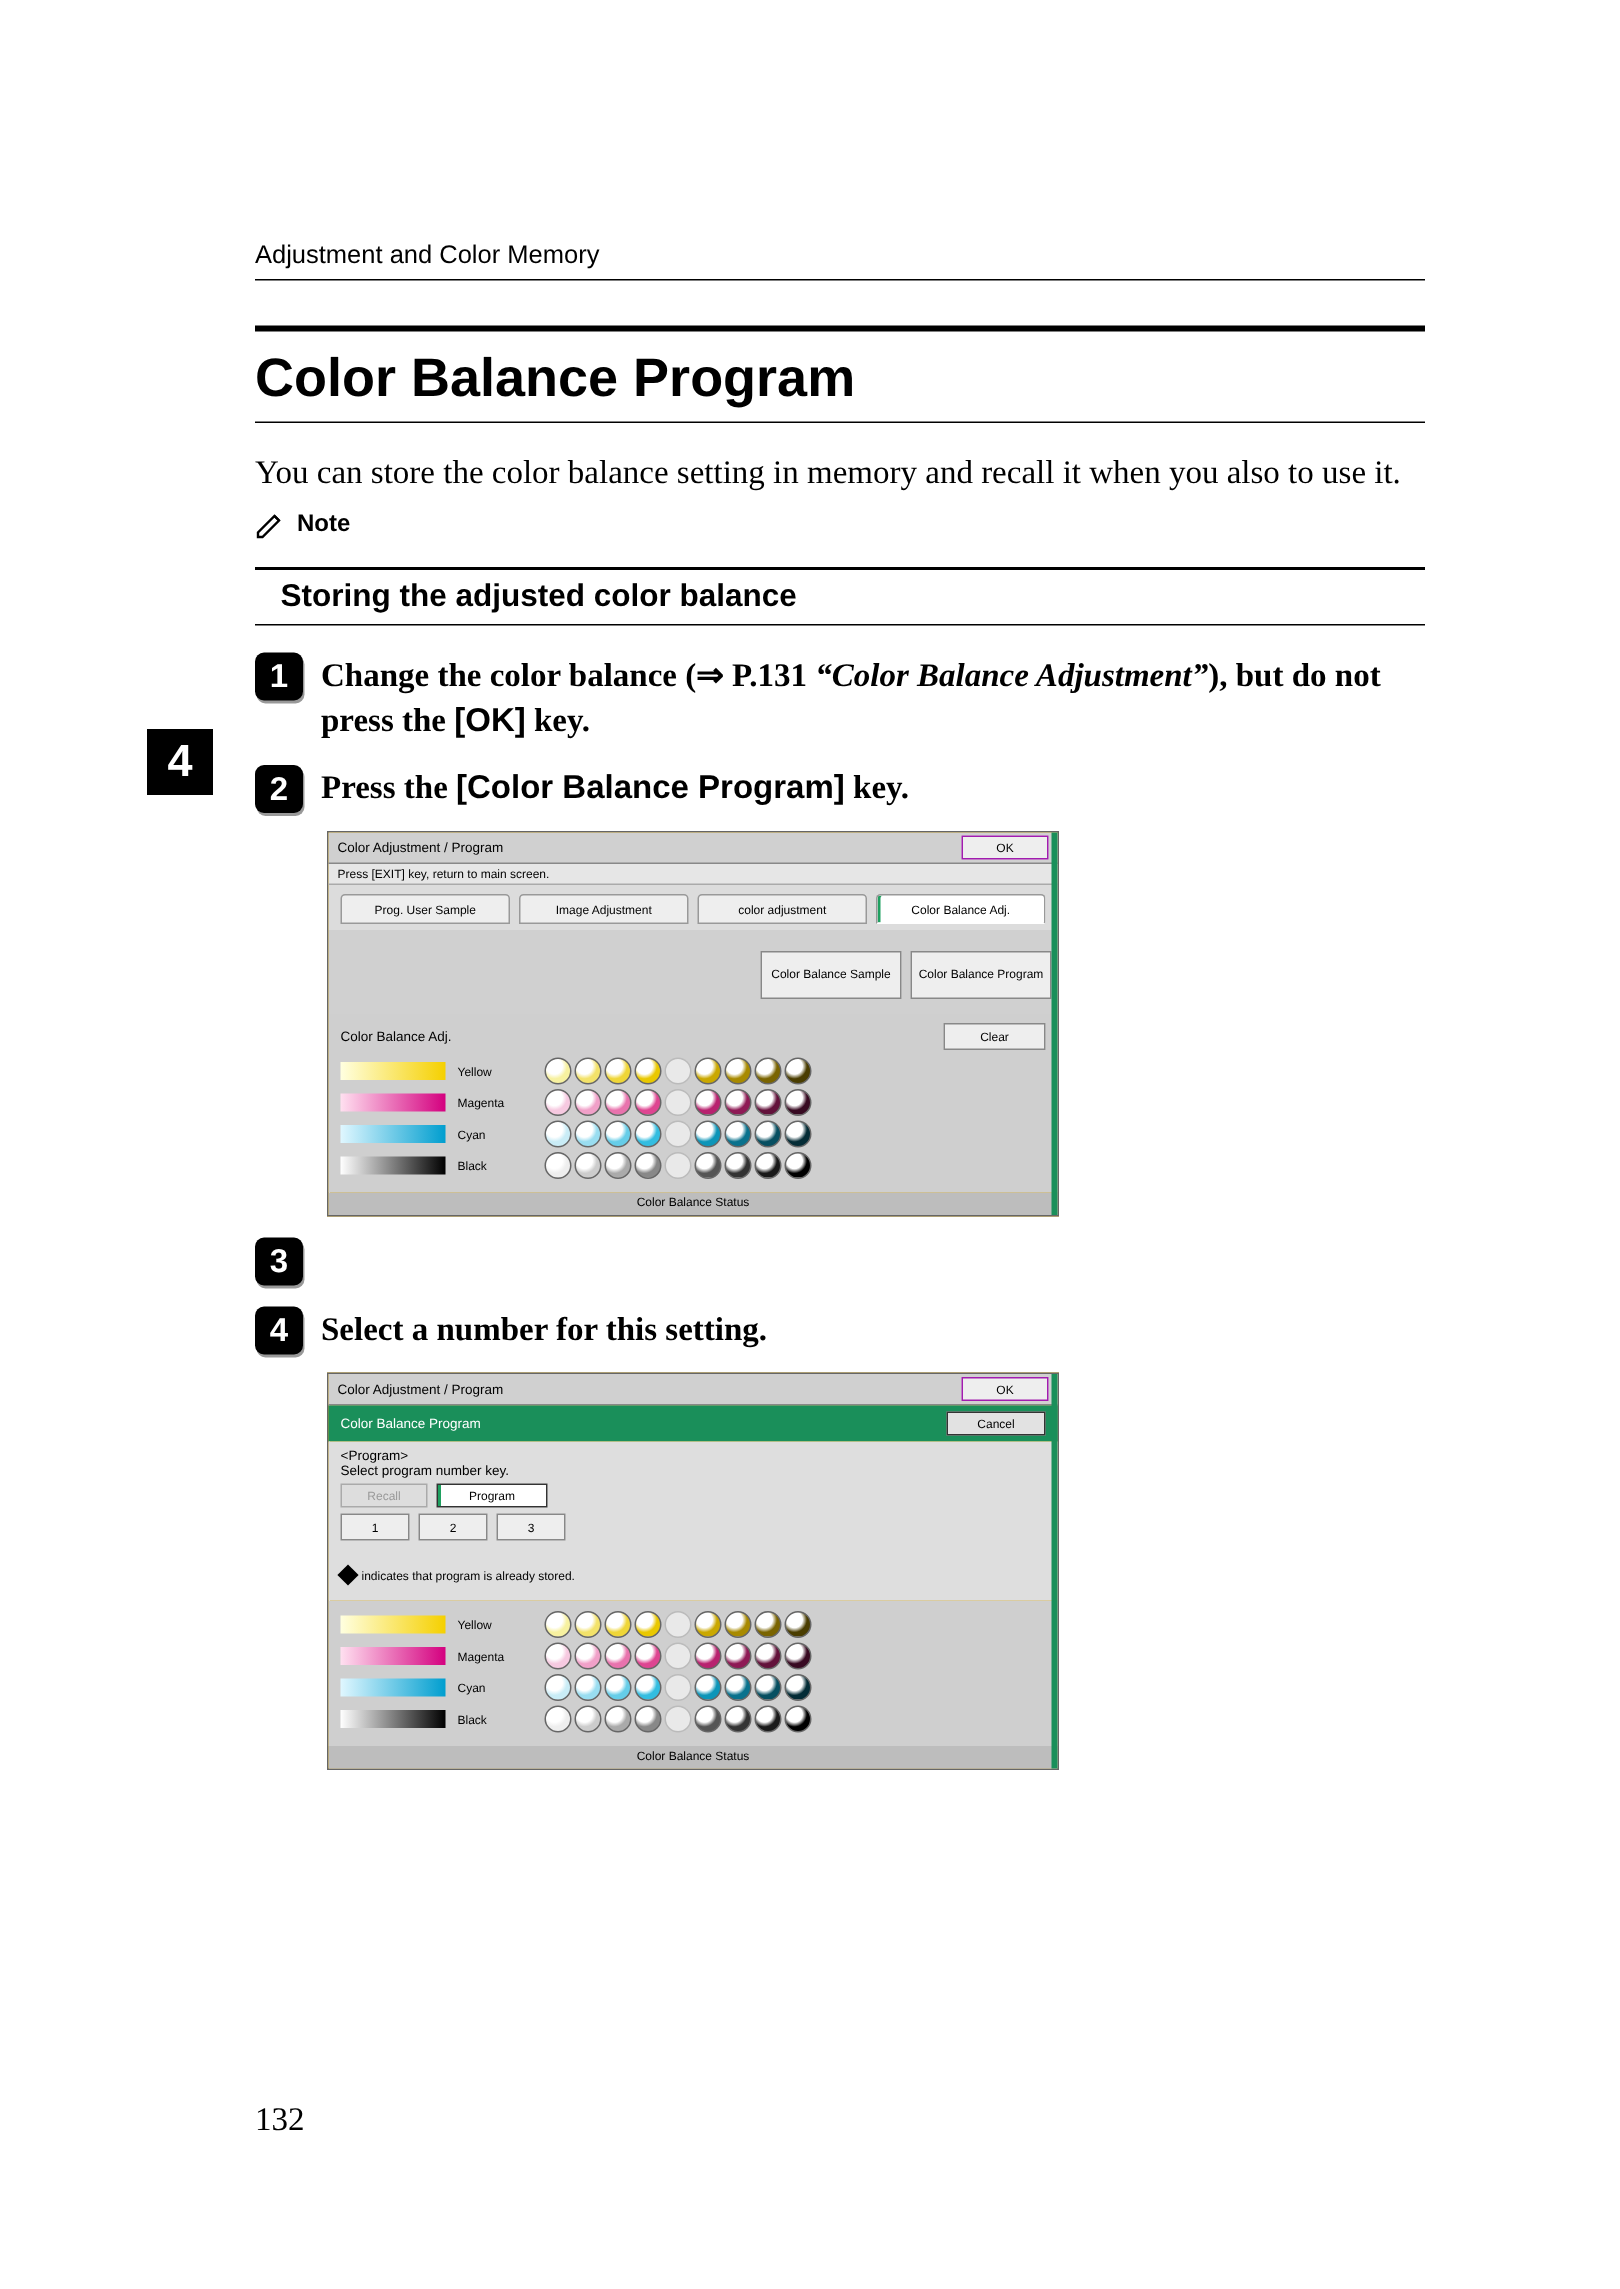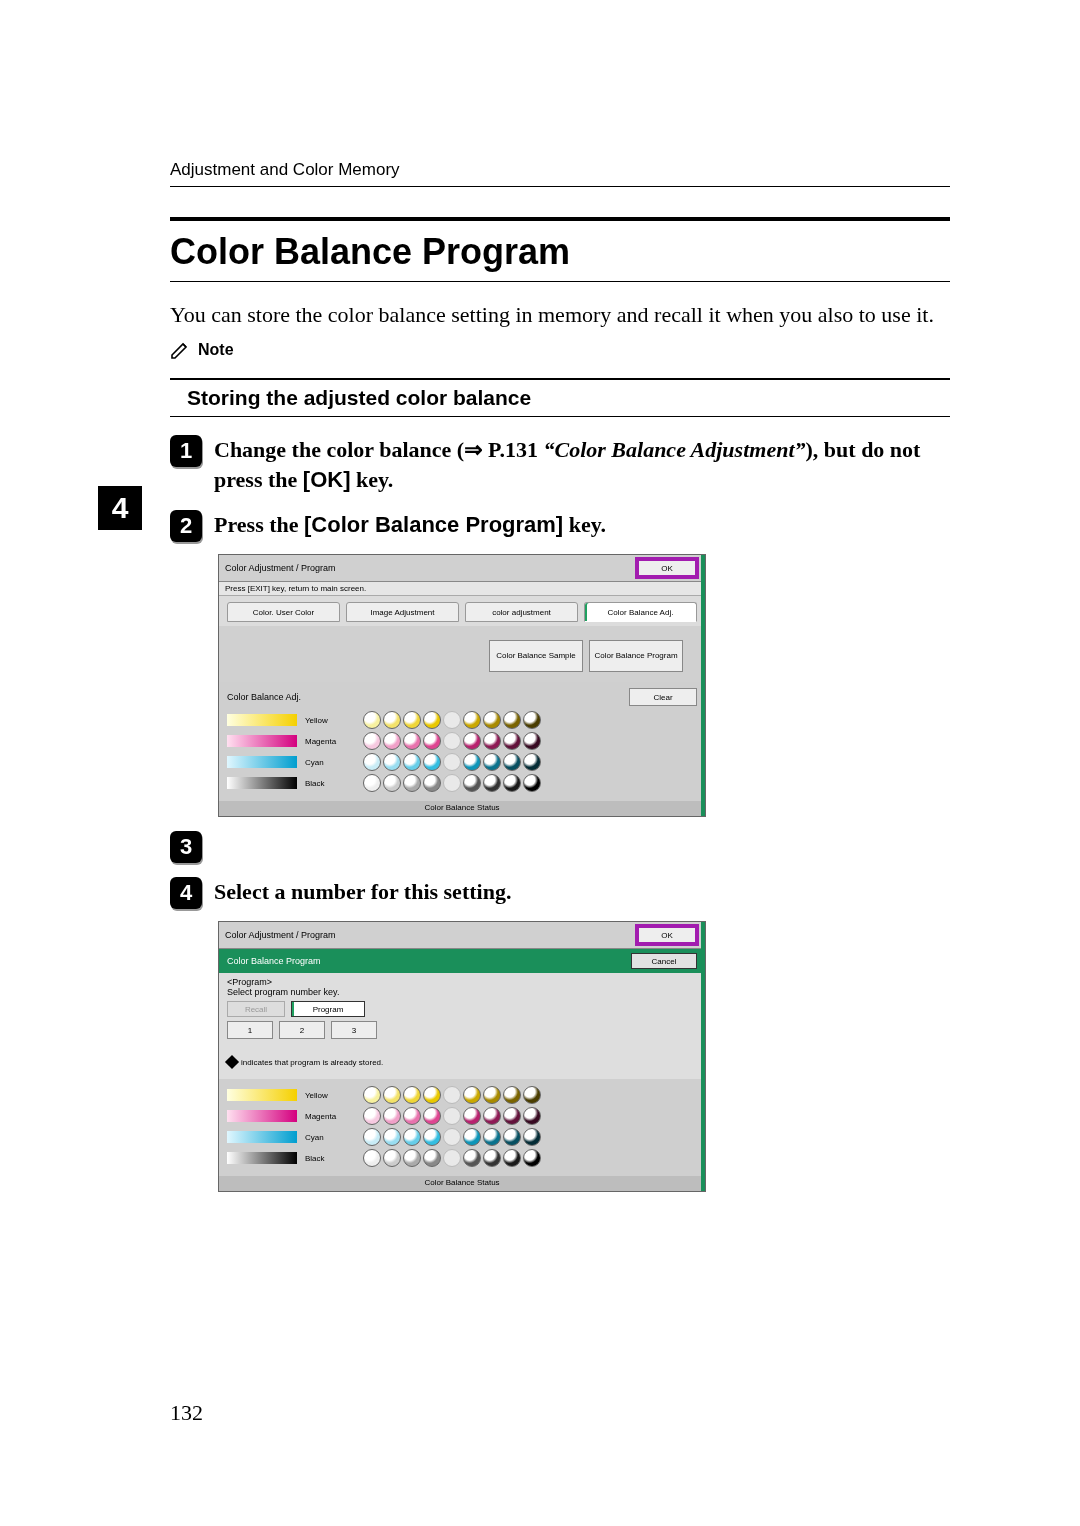--- a/index.html
+++ b/index.html
@@ -136,40 +136,40 @@
     box-shadow: 0 0 0 1px #fff inset;
   }
   .shot .rbar { position:absolute; right:0; top:0; width:4px; height:100%; background:#1a8f5a; }
   .shot .titlebar {
     display:flex; align-items:center; justify-content: space-between;
     padding: 2px 6px 2px 6px;
     background: #d0d0d0;
     border-bottom: 1px solid #888;
   }
   .shot .titlebar .ok {
-    width: 56px; height: 14px; border:4px solid #a21caf; background:#eee;
+    width: 56px; height: 14px; border:1px solid #a21caf; background:#eee;
     display:flex; align-items:center; justify-content:center; font-size:8px;
   }
   .shot .subbar {
     padding: 2px 6px; border-bottom: 1px solid #aaa; background:#e6e6e6; font-size: 8px;
   }
   .shot .tabsrow {
     display:flex; gap:6px; padding:6px 8px 4px 8px; background:#dcdcdc;
   }
   .shot .tab {
     flex:1 1 0; height:18px; background:#eee; border:1px solid #999;
     display:flex; align-items:center; justify-content:center; font-size:8px;
     border-radius: 3px 3px 0 0;
   }
   .shot .tab.active { background:#fff; box-shadow: inset 2px 0 0 #1fa060; border-bottom-color:#fff; }
   .shot .desc {
     padding:3px 8px 4px 8px; font-size:8px; background:#c6c6c6; border-bottom:1px solid #aaa;
   }
   .shot .midbtns {
-    display:flex; justify-content:flex-end; gap:6px; padding:14px 22px 10px 8px; background:#d0d0d0;
+    display:flex; justify-content:flex-end; gap:6px; padding:14px 4px 10px 8px; background:#d0d0d0;
   }
   .shot .midbtn {
     width: 84px; height: 30px; background:#eee; border:1px solid #888;
     display:flex; align-items:center; justify-content:center; text-align:center;
     font-size:8px; line-height:1.1; padding:0 4px;
   }
   .shot .sliders {
     background:#cfcfcf; padding: 4px 8px 6px 8px;
   }
   .shot .sliders .header {
@@ -274,21 +274,21 @@
 
   <div class="shot-wrap">
     <div class="shot">
       <div class="rbar"></div>
       <div class="titlebar">
         <span>Color Adjustment / Program</span>
         <div class="ok">OK</div>
       </div>
       <div class="subbar">Press [EXIT] key, return to main screen.</div>
       <div class="tabsrow">
-        <div class="tab">Color. User Color</div>
+        <div class="tab">Prog. User Sample</div>
         <div class="tab">Image Adjustment</div>
         <div class="tab">color adjustment</div>
         <div class="tab active">Color Balance Adj.</div>
       </div>
       <div class="midbtns">
         <div class="midbtn">Color Balance Sample</div>
         <div class="midbtn">Color Balance Program</div>
       </div>
       <div class="sliders">
         <div class="header">

